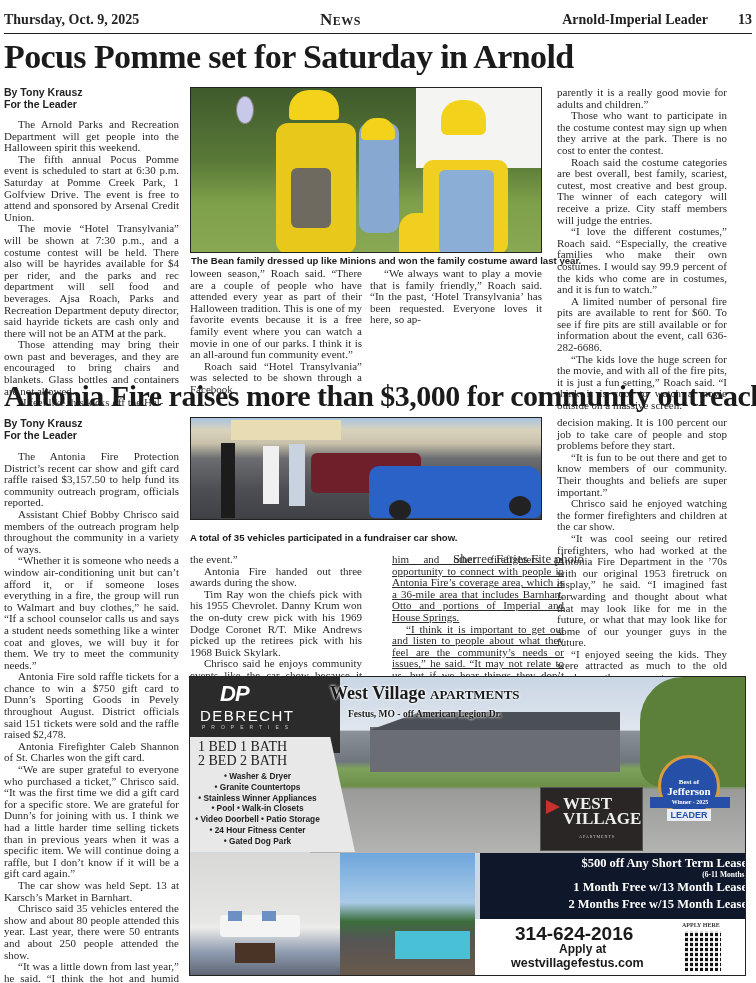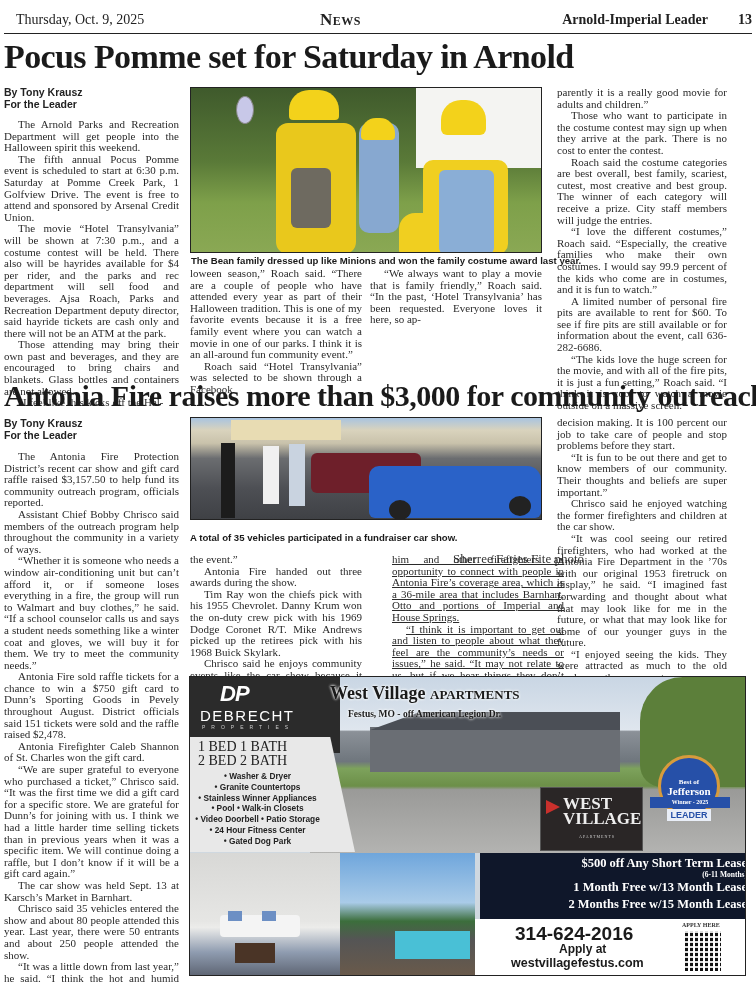--- a/index.html
+++ b/index.html
@@ -1,20 +1,20 @@
 <!DOCTYPE html>
 <html><head>
 <meta charset="utf-8">
 <style>
   * { box-sizing: border-box; margin: 0; padding: 0; }
   html, body { width: 756px; height: 983px; background: #fff; overflow: hidden; }
   body { font-family: "Liberation Serif", serif; color: #222; position: relative; }
 
   .masthead { position: absolute; left: 4px; top: 10px; width: 748px; height: 24px; border-bottom: 1.5px solid #222; }
-  .mh-date { position: absolute; left: 12px; top: 2px; font-weight: normal; font-size: 14px; }
+  .mh-date { position: absolute; left: 0; top: 2px; font-weight: bold; font-size: 14px; }
   .mh-section { position: absolute; left: 316px; top: 0px; font-weight: bold; font-size: 17px; font-variant: small-caps; letter-spacing: 0.5px; }
   .mh-paper { position: absolute; right: 44px; top: 2px; font-weight: bold; font-size: 14px; }
   .mh-page { position: absolute; right: 0; top: 2px; font-weight: bold; font-size: 14px; }
 
   .headline { position: absolute; left: 4px; font-weight: bold; font-size: 34px; letter-spacing: -0.6px; line-height: 38px; color: #1a1a1a; white-space: nowrap; }
   .hl1 { top: 38px; }
   .hl2 { top: 377px; font-size: 30px; letter-spacing: -0.5px; }
 
   .byline { position: absolute; left: 4px; font-family: "Liberation Sans", sans-serif; font-weight: bold; font-size: 10.5px; line-height: 12px; }
   .col { position: absolute; font-size: 11px; line-height: 11.6px; text-align: justify; color: #2a2a2a; }

